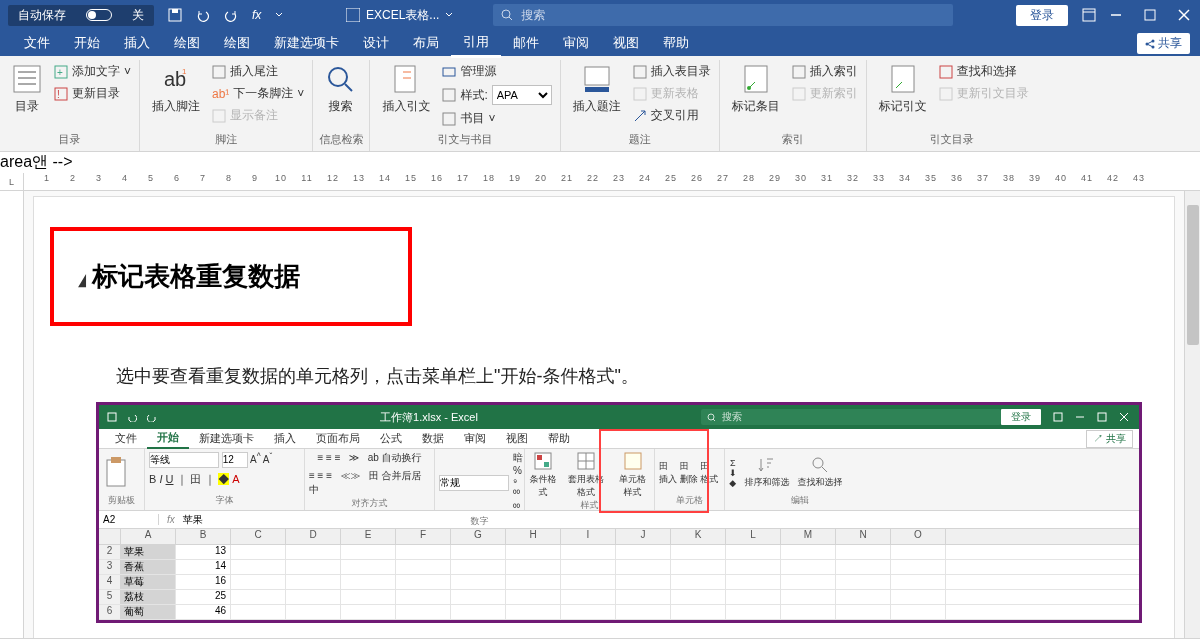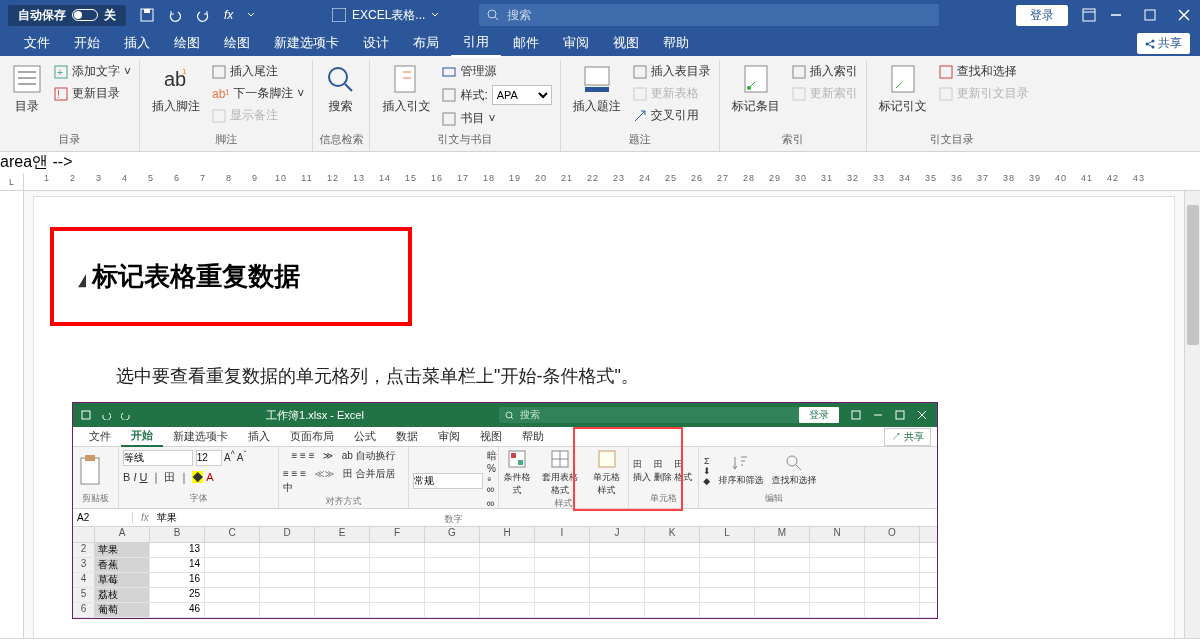--- a/index.html
+++ b/index.html
@@ -1,20 +1,20 @@
 <!DOCTYPE html>
 <html><head>
 <meta charset="utf-8">
 <style>
 * { margin: 0; padding: 0; box-sizing: border-box; font-family: "Microsoft YaHei", "Segoe UI", sans-serif; }
 html, body { width: 1200px; height: 639px; overflow: hidden; background: #fff; }
 
 
 .titlebar { height: 30px; background: #2b579a; display: flex; align-items: center; color: #fff; font-size: 12px; }
-.autosave { display: flex; align-items: center; gap: 6px; margin-left: 8px; background: #1e3e6e; padding: 2px 10px; border-radius: 2px; font-weight: bold; }
+.autosave { display: flex; align-items: center; gap: 20px; margin-left: 8px; background: #1e3e6e; padding: 2px 10px; border-radius: 2px; }
 .toggle { width: 26px; height: 12px; border: 1px solid #fff; border-radius: 7px; position: relative; }
 .toggle::after { content: ""; position: absolute; width: 8px; height: 8px; background: #fff; border-radius: 50%; top: 1px; left: 1px; }
 .qat { display: flex; gap: 14px; margin-left: 14px; align-items: center; }
 .qat svg, .win-controls svg { display: block; }
 .title-center { flex: 1; display: flex; align-items: center; justify-content: center; gap: 40px; }
 .doc-title { display: flex; align-items: center; gap: 6px; }
 .searchbox { display: flex; align-items: center; background: #3e6bab; width: 460px; height: 22px; border-radius: 2px; padding: 0 8px; gap: 8px; }
 .searchbox input { background: transparent; border: none; color: #fff; font-size: 12px; outline: none; flex: 1; }
 .searchbox input::placeholder { color: #cbd7ea; }
 .title-right { display: flex; align-items: center; gap: 14px; margin-right: 10px; }
@@ -50,21 +50,21 @@
 .workspace { display: flex; height: calc(639px - 30px - 26px - 96px - 18px - 22px); background: #f9f9f9; }
 .vruler { width: 24px; background: #fff; border-right: 1px solid #d4d4d4; font-size: 9px; color: #666; position: relative; }
 .doc-scroll { flex: 1; overflow: auto; position: relative; }
 .page { width: 1140px; margin: 6px auto 0; background: #fff; min-height: 900px; padding: 30px 26px; box-shadow: 0 0 0 1px #ddd; }
 .red-box { border: 4px solid #ff0000; padding: 28px 22px; width: 362px; margin-left: -10px; }
 .red-box h1 { font-size: 26px; font-weight: 700; color: #000; }
 .arrow-mark { display: inline-block; transform: scaleX(0.6); color: #333; font-size: 16px; margin-right: 4px; }
 .body-text { font-size: 18px; color: #222; margin: 38px 0 14px 56px; }
 
 
-.excel-shot { width: 866px; margin-left: 12px; border: 1px solid #701a75; font-size: 11px; }
+.excel-shot { width: 1046px; margin-left: 36px; border: 3px solid #701a75; font-size: 11px; }
 .ex-title { height: 24px; background: #217346; display: flex; align-items: center; color: #fff; }
 .ex-qat { display: flex; gap: 10px; margin-left: 8px; align-items: center; }
 .ex-center { flex: 1; text-align: center; }
 .ex-search { background: #2f8356; width: 300px; height: 16px; margin: 0 auto; display: flex; align-items: center; padding: 0 6px; gap: 6px; border-radius: 2px; }
 .ex-search span { color: #cfe3d8; font-size: 10px; }
 .ex-right { display: flex; gap: 12px; align-items: center; margin-right: 10px; }
 .ex-login { background: #fff; color: #217346; padding: 1px 10px; font-size: 10px; border-radius: 1px; }
 .ex-tabs { height: 20px; background: #fff; border-bottom: 1px solid #d4d4d4; display: flex; align-items: center; padding: 0 6px; font-size: 11px; color: #333; position: relative; }
 .ex-tab { padding: 2px 10px; }
 .ex-tab.active { border-bottom: 2px solid #217346; color: #217346; font-weight: 600; }

